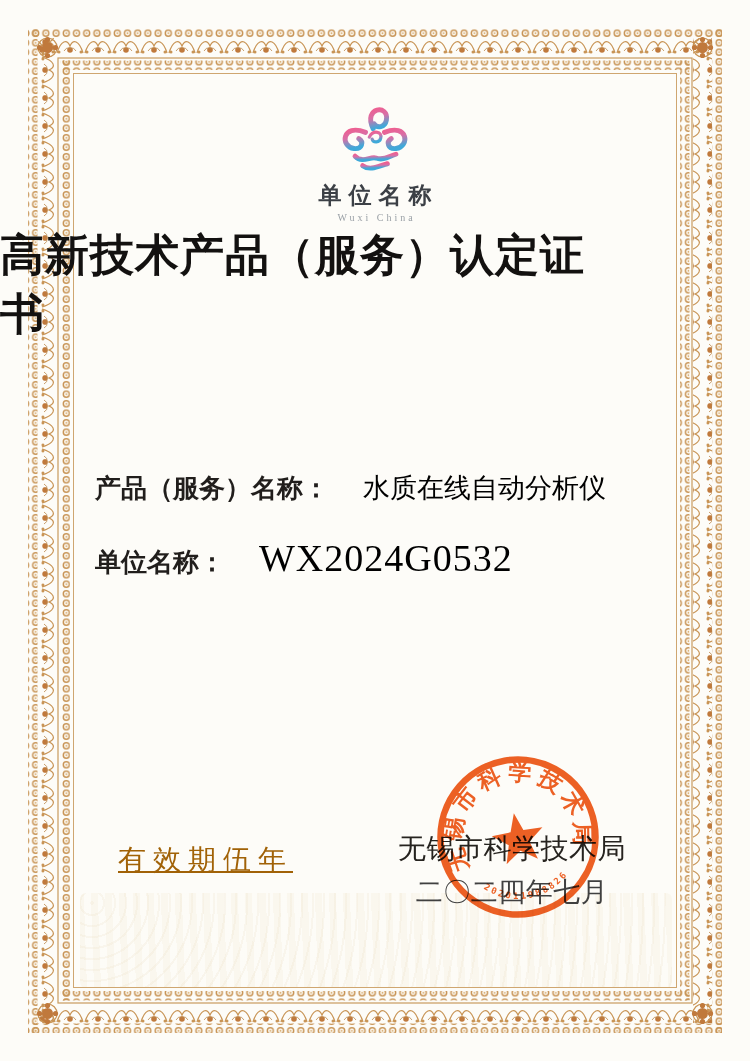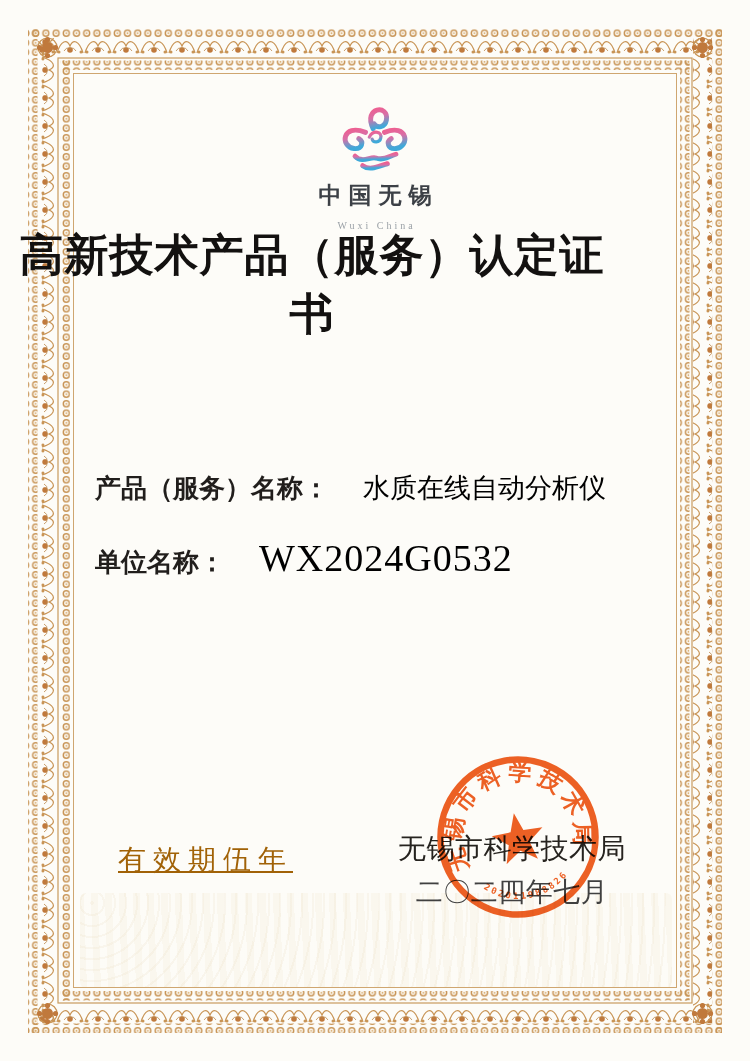--- a/index.html
+++ b/index.html
@@ -21,27 +21,27 @@
   .content{position:absolute;inset:0;z-index:2;color:#1d1a18;}
 
   .logo{position:absolute;left:0;top:102px;width:750px;text-align:center;}
   .logo-cloud{display:block;margin:0 auto;}
   .logo-cn{
     margin-top:2px;font-size:23px;letter-spacing:7px;padding-left:7px;
     color:#3c4046;font-weight:600;
     font-family:"Liberation Serif","DejaVu Serif",serif;
   }
   .logo-en{
-    margin-top:9px;font-size:10px;letter-spacing:3px;padding-left:3px;
+    margin-top:1px;font-size:10px;letter-spacing:3px;padding-left:3px;
     color:#9aa0a6;font-family:"Liberation Serif","DejaVu Serif",serif;
   }
 
   .cert-title{
     position:absolute;left:0;top:226px;width:624px;margin:0;
-    text-align:center;font-size:44px;font-weight:700;color:#131110;
+    font-size:44px;font-weight:700;color:#131110;
     font-family:"Liberation Serif","DejaVu Serif",serif;letter-spacing:1px;
   }
 
   .fields{position:absolute;left:95px;top:470px;width:560px;}
   .field-row{display:flex;align-items:flex-end;margin-bottom:30px;gap:24px;}
   .field-row.r2{margin-bottom:28px;}
   .field-label{
     font-family:"Liberation Sans","DejaVu Sans",sans-serif;
     font-weight:700;font-size:26px;color:#211e1c;white-space:nowrap;
   }
@@ -170,21 +170,21 @@
         </defs>
         <g fill="none" stroke="url(#lg)" stroke-width="5.2" stroke-linecap="round">
           <path d="M -2 -12 C -13 -35 15 -38 12 -21 C 10.5 -13 2 -12 -1 -17"></path>
           <path d="M -10 -8 C -35 -18 -37 7 -22 9 C -13.5 10 -11.5 2 -17 -1.5"></path>
           <path d="M 10 -8 C 35 -18 37 7 22 9 C 13.5 10 11.5 2 17 -1.5"></path>
           <path d="M -21 17 C -13 25 -5 17 1 19 C 9 22 15 17 22 15"></path>
           <path d="M -13 27 C -5 33 5 27 13 25"></path>
           <path d="M -6 -3 C -2 -11 8 -9 6 -2 C 5 3 -2 3 -3 -1" stroke-width="3.4"></path>
         </g>
       </svg>
-      <div class="logo-cn">中国无锡</div>
+      <div class="logo-cn">单位名称</div>
       <div class="logo-en">Wuxi China</div>
     </div>
 
     <h1 class="cert-title">高新技术产品（服务）认定证书</h1>
 
     <div class="fields">
       <div class="field-row">
         <span class="field-label">产品（服务）名称：</span>
         <span class="field-value">水质在线自动分析仪</span>
       </div>

